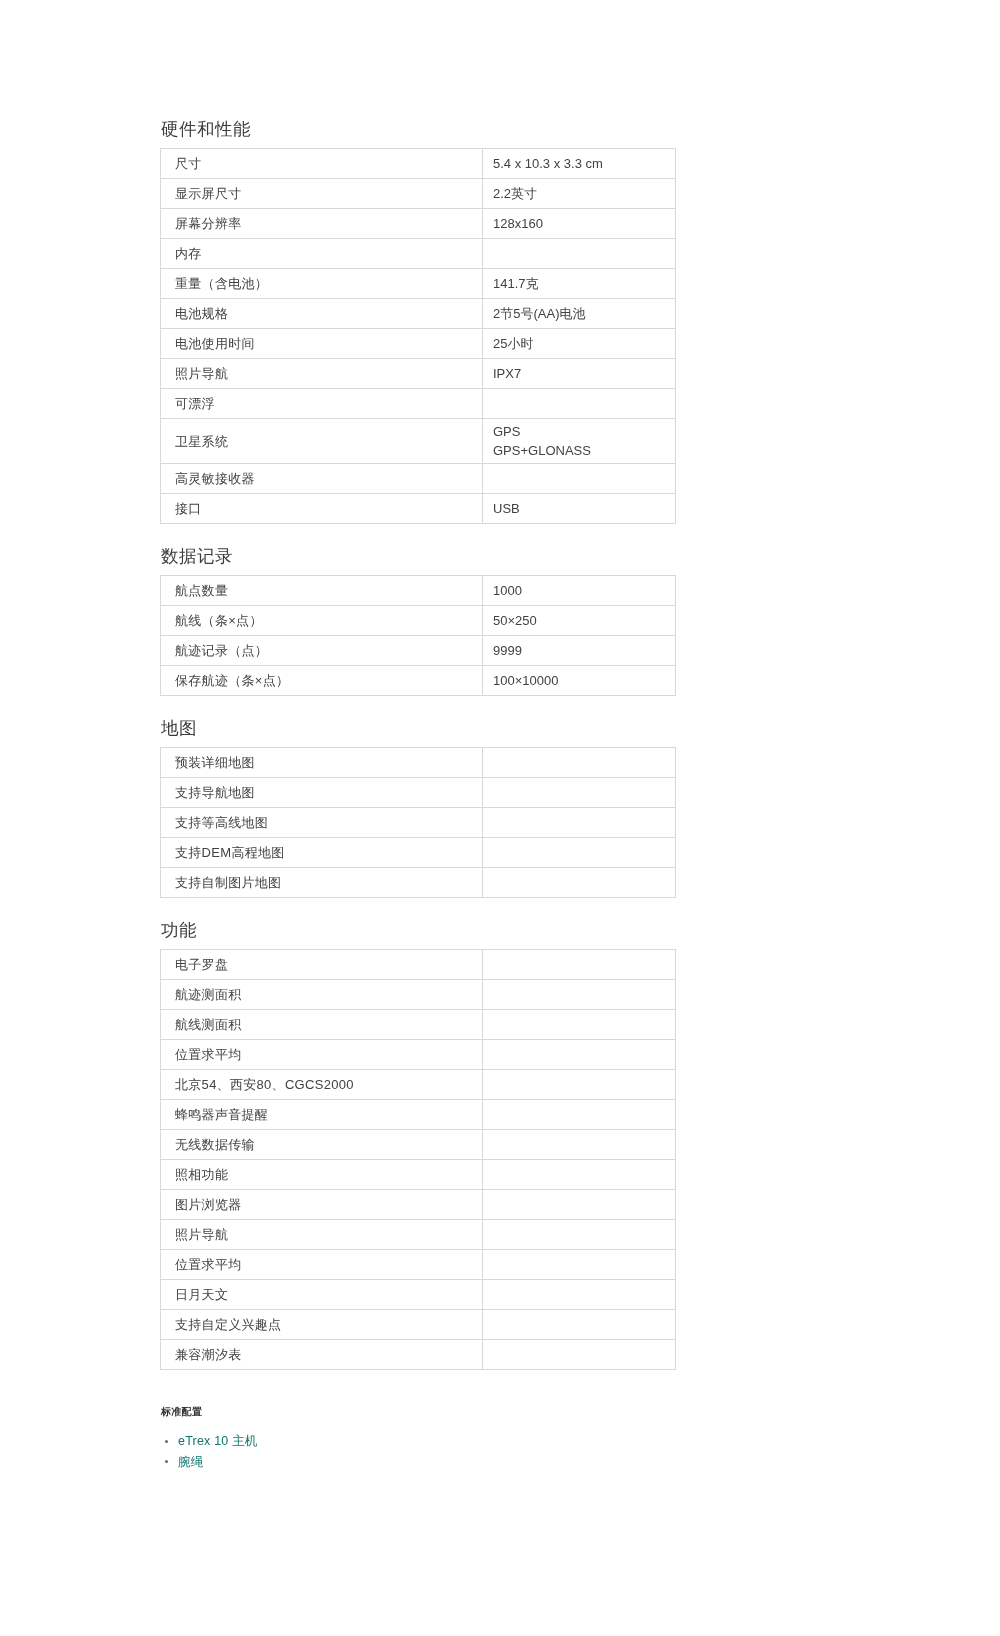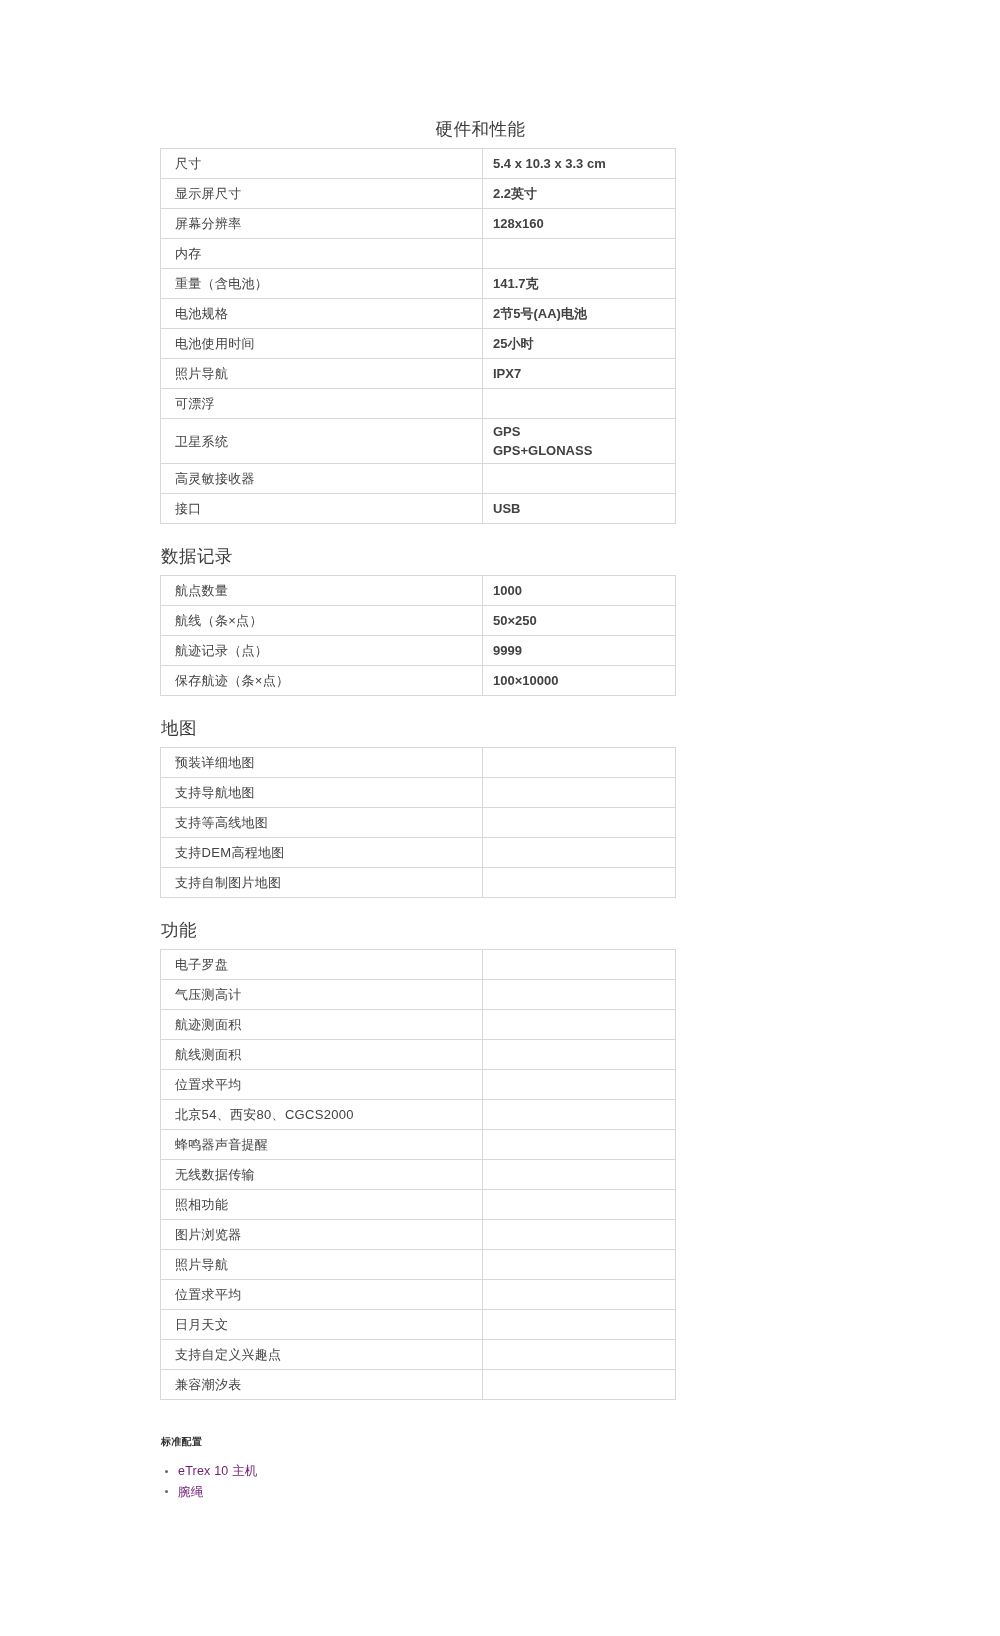--- a/index.html
+++ b/index.html
@@ -22,21 +22,20 @@
   .spec-section h2 {
     font-size: 17.5px;
     font-weight: 400;
     color: #3c3c3c;
     line-height: 20px;
     margin: 22px 0 9px 1px;
     letter-spacing: 0.5px;
   }
   .spec-section:first-child h2 {
     margin-top: 0;
-    text-align: center;
   }
   table.spec-table {
     width: 516px;
     border-collapse: collapse;
     table-layout: fixed;
   }
   table.spec-table td {
     border: 1px solid #d8d8d8;
     box-sizing: border-box;
     height: 30px;
@@ -47,21 +46,20 @@
     overflow: hidden;
   }
   td.label-cell {
     width: 322px;
     padding: 0 8px 0 14px;
     letter-spacing: 0.3px;
   }
   td.value-cell {
     padding: 3px 8px 3px 10px;
     white-space: pre-line;
-    font-weight: bold;
   }
   tr.tall td {
     height: 45px;
   }
   .std-section h3 {
     font-size: 10px;
     font-weight: 700;
     color: #333333;
     line-height: 16px;
     margin: 34px 0 0 1px;
@@ -69,21 +67,21 @@
   }
   ul.std-list {
     list-style: none;
     margin: 11px 0 0 0;
     padding: 0 0 0 5px;
   }
   ul.std-list li {
     display: flex;
     align-items: center;
     font-size: 12.5px;
-    color: #701a75;
+    color: #0f766e;
     line-height: 20.5px;
     letter-spacing: 0.2px;
   }
   .bullet {
     display: inline-block;
     width: 3px;
     height: 3px;
     border-radius: 50%;
     background: #666666;
     margin-right: 10px;
@@ -200,24 +198,20 @@
             </tr>
           </tbody>
         </table>
       </section>
       <section class="spec-section">
         <h2>功能</h2>
         <table class="spec-table">
           <tbody>
             <tr>
               <td class="label-cell">电子罗盘</td>
-              <td class="value-cell"></td>
-            </tr>
-            <tr>
-              <td class="label-cell">气压测高计</td>
               <td class="value-cell"></td>
             </tr>
             <tr>
               <td class="label-cell">航迹测面积</td>
               <td class="value-cell"></td>
             </tr>
             <tr>
               <td class="label-cell">航线测面积</td>
               <td class="value-cell"></td>
             </tr>

